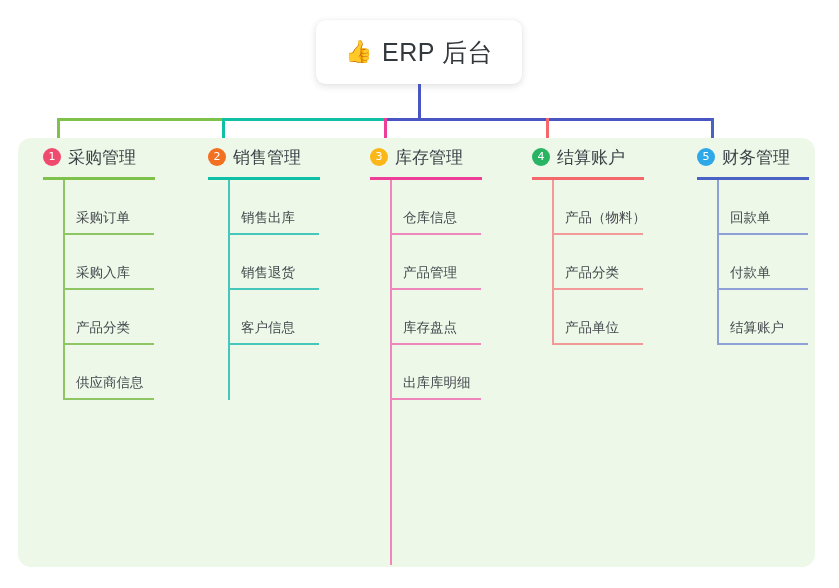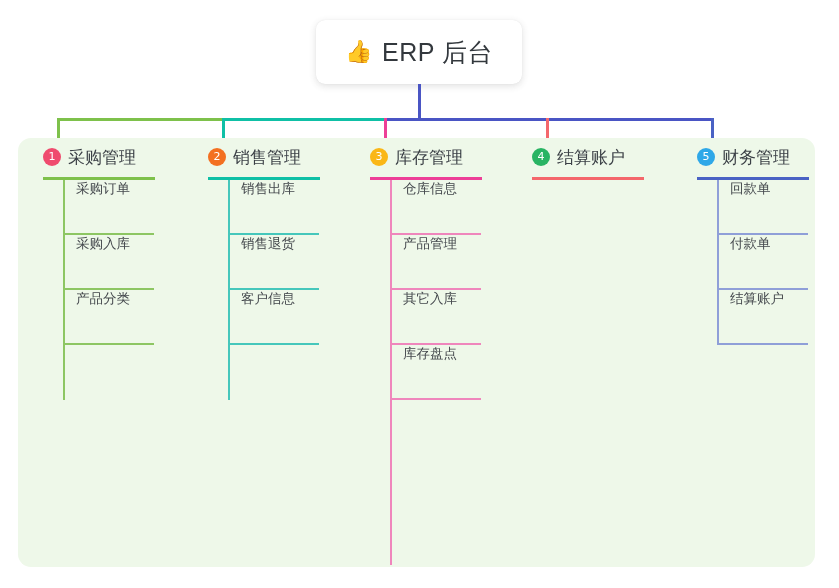--- a/index.html
+++ b/index.html
@@ -115,20 +115,21 @@
     position: absolute;
     left: 23px;
     top: 0;
     width: 2px;
   }
   .leaf {
     position: relative;
     height: 55px;
     box-sizing: border-box;
     display: flex;
+    align-items: flex-end;
     padding-bottom: 5px;
   }
   .leaf-text {
     font-size: 13.5px;
     color: #44484d;
     white-space: nowrap;
     padding-left: 12px;
     padding-bottom: 3px;
   }
   .leaf-rule {
@@ -183,20 +184,24 @@
             <div class="leaf-rule" style="background: rgb(141, 198, 99);"></div>
           </div>
           <div class="leaf">
             <span class="leaf-text">采购入库</span>
             <div class="leaf-rule" style="background: rgb(141, 198, 99);"></div>
           </div>
           <div class="leaf">
             <span class="leaf-text">产品分类</span>
             <div class="leaf-rule" style="background: rgb(141, 198, 99);"></div>
           </div>
+          <div class="leaf">
+            <span class="leaf-text">供应商信息</span>
+            <div class="leaf-rule" style="background: rgb(141, 198, 99);"></div>
+          </div>
         </div>
       </div>
       <div class="column" style="left: 205px;">
         <div class="col-header">
           <span class="badge" style="background: rgb(243, 112, 33);">2</span>
           <span class="col-title">销售管理</span>
         </div>
         <div class="col-rule" style="background: rgb(15, 192, 166);"></div>
         <div class="leaves">
           <div class="leaf-spine" style="background: rgb(69, 199, 187); height: 220px;"></div>
@@ -224,35 +229,50 @@
           <div class="leaf-spine" style="background: rgb(239, 134, 188); height: 385px;"></div>
           <div class="leaf">
             <span class="leaf-text">仓库信息</span>
             <div class="leaf-rule" style="background: rgb(239, 134, 188);"></div>
           </div>
           <div class="leaf">
             <span class="leaf-text">产品管理</span>
             <div class="leaf-rule" style="background: rgb(239, 134, 188);"></div>
           </div>
           <div class="leaf">
-            <span class="leaf-text">其它入库</span>
-            <div class="leaf-rule" style="background: rgb(239, 134, 188);"></div>
-          </div>
-          <div class="leaf">
             <span class="leaf-text">库存盘点</span>
+            <div class="leaf-rule" style="background: rgb(239, 134, 188);"></div>
+          </div>
+          <div class="leaf">
+            <span class="leaf-text">出库库明细</span>
             <div class="leaf-rule" style="background: rgb(239, 134, 188);"></div>
           </div>
         </div>
       </div>
       <div class="column" style="left: 529px;">
         <div class="col-header">
           <span class="badge" style="background: rgb(40, 180, 99);">4</span>
           <span class="col-title">结算账户</span>
         </div>
         <div class="col-rule" style="background: rgb(244, 103, 107);"></div>
+        <div class="leaves">
+          <div class="leaf-spine" style="background: rgb(242, 154, 154); height: 165px;"></div>
+          <div class="leaf">
+            <span class="leaf-text">产品（物料）</span>
+            <div class="leaf-rule" style="background: rgb(242, 154, 154);"></div>
+          </div>
+          <div class="leaf">
+            <span class="leaf-text">产品分类</span>
+            <div class="leaf-rule" style="background: rgb(242, 154, 154);"></div>
+          </div>
+          <div class="leaf">
+            <span class="leaf-text">产品单位</span>
+            <div class="leaf-rule" style="background: rgb(242, 154, 154);"></div>
+          </div>
+        </div>
       </div>
       <div class="column" style="left: 694px;">
         <div class="col-header">
           <span class="badge" style="background: rgb(47, 168, 232);">5</span>
           <span class="col-title">财务管理</span>
         </div>
         <div class="col-rule" style="background: rgb(74, 98, 196);"></div>
         <div class="leaves">
           <div class="leaf-spine" style="background: rgb(143, 159, 216); height: 165px;"></div>
           <div class="leaf">

